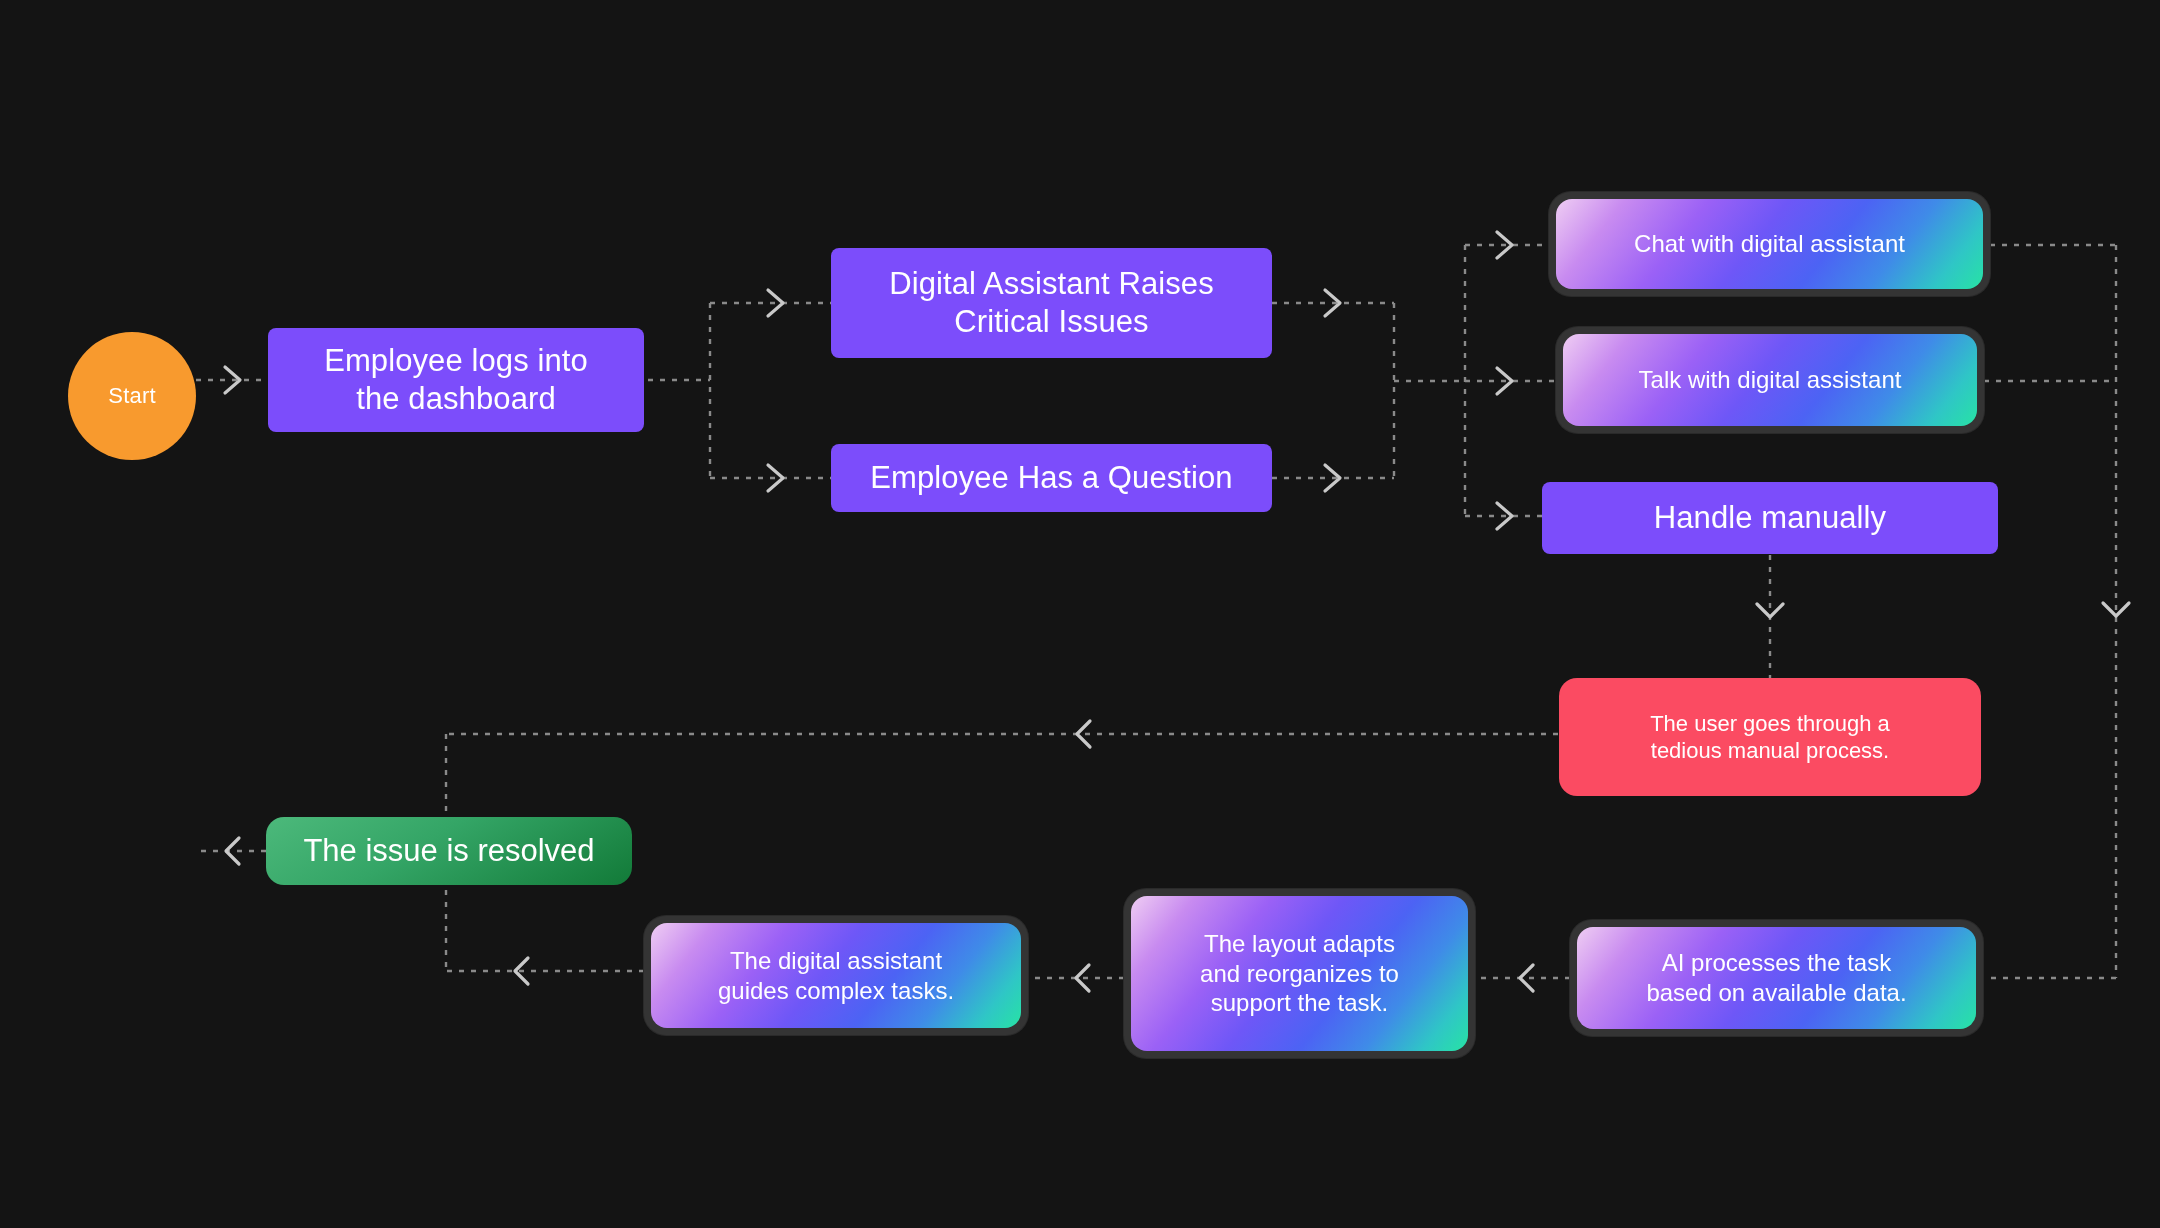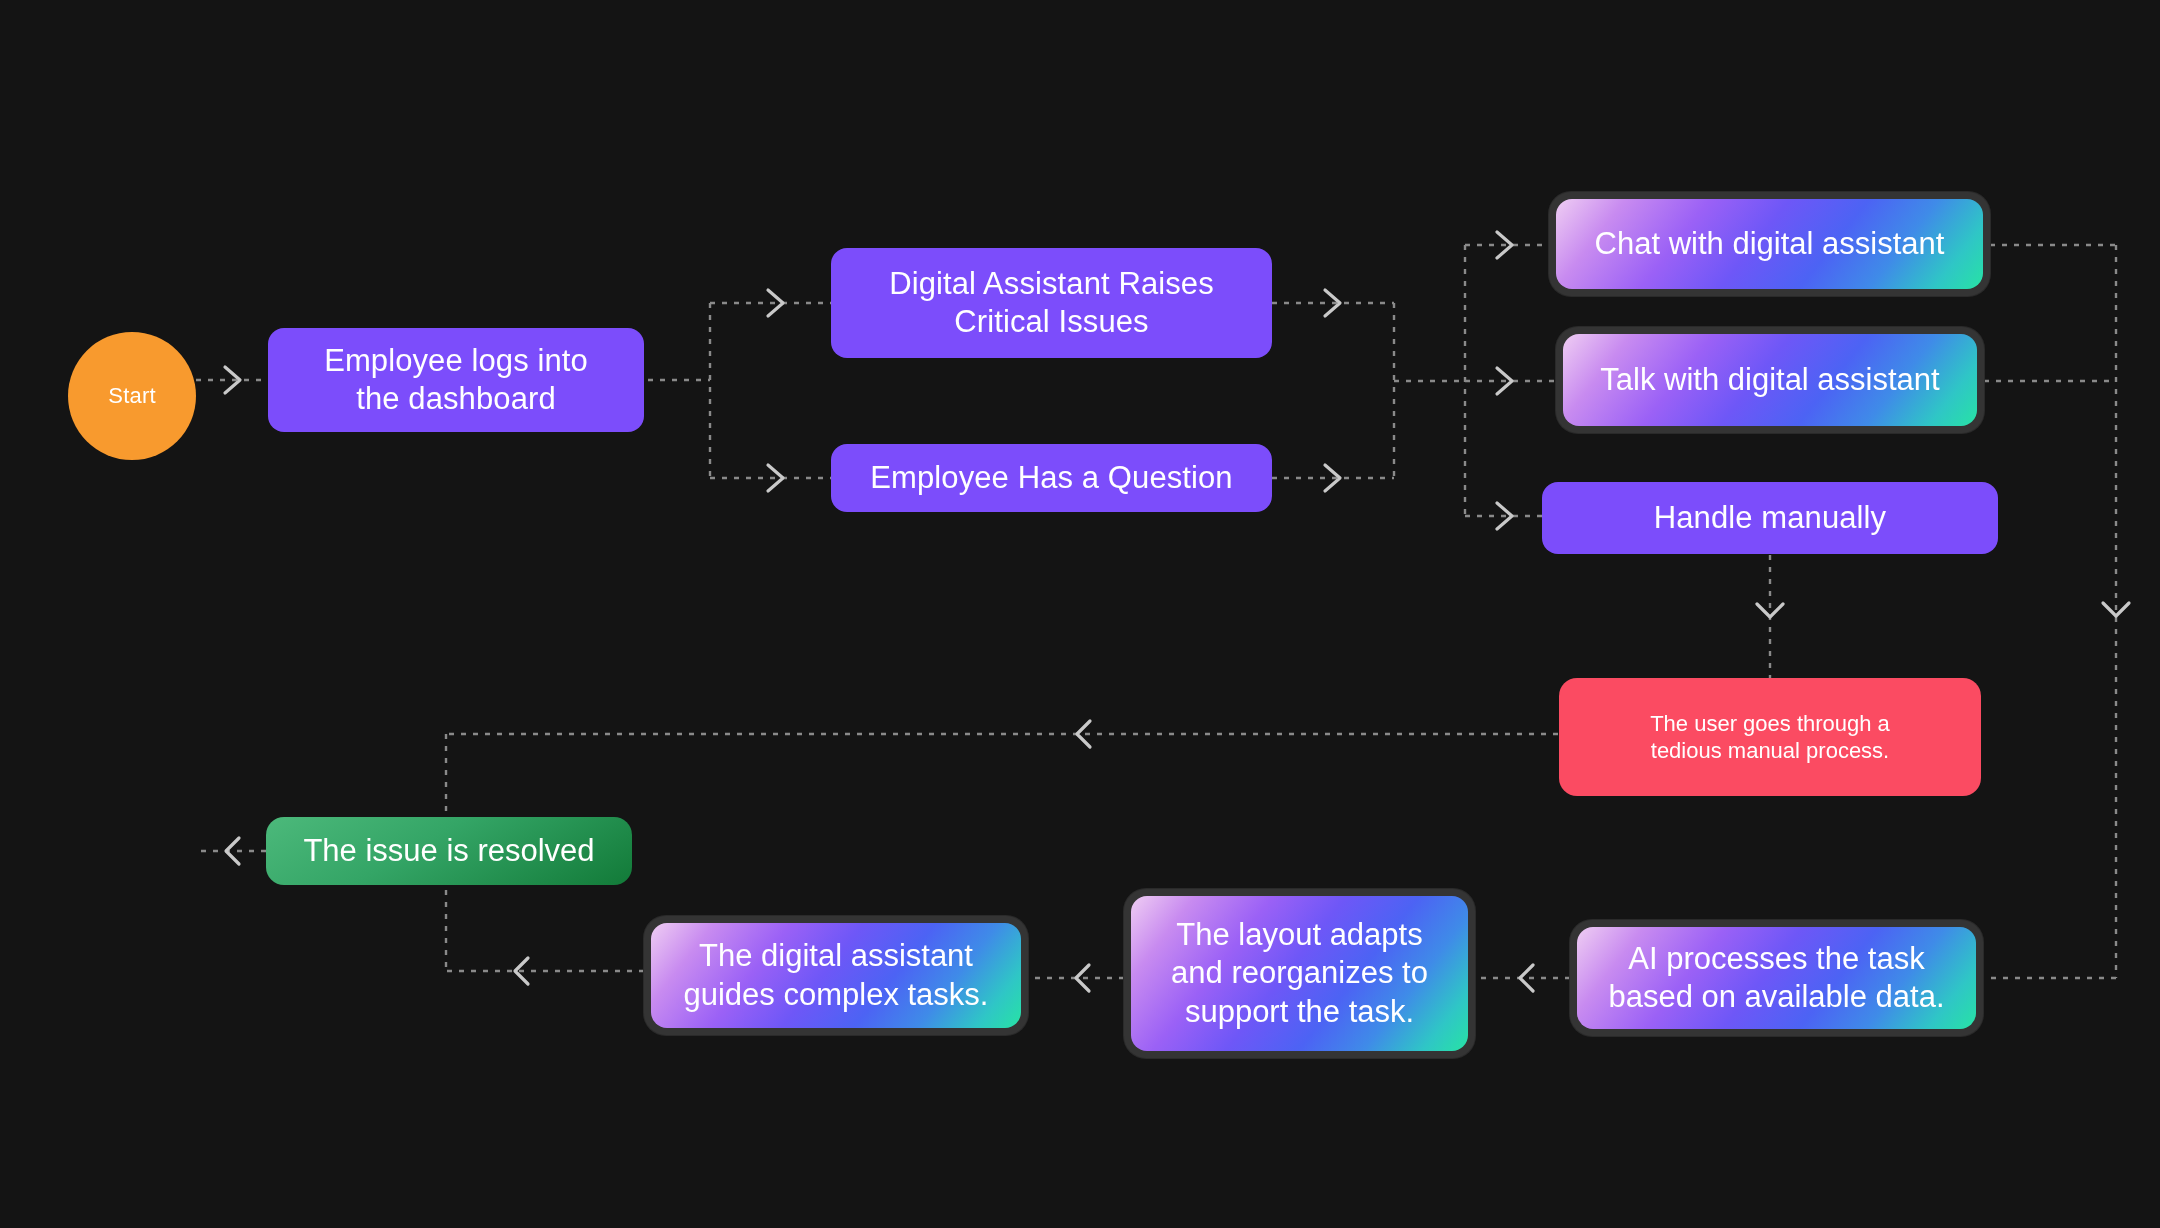--- a/index.html
+++ b/index.html
@@ -44,21 +44,21 @@
 
   .terminal {
     border-radius: 50%;
     background: #F89A2E;
     font-size: 22px;
     letter-spacing: .2px;
   }
 
   .plain-purple {
     background: #7C4DFB;
-    border-radius: 16px;
+    border-radius: 8px;
     font-size: 31px;
     letter-spacing: .1px;
     padding: 6px 18px;
     justify-content: center;
   }
 
   .danger {
     background: #FB4B62;
     border-radius: 18px;
     font-size: 22px;
@@ -80,21 +80,21 @@
     box-shadow: 0 0 0 1px #2a2a2a;
   }
   .gradient-node .fill {
     width: 100%;
     height: 100%;
     border-radius: 16px;
     display: flex;
     align-items: center;
     justify-content: center;
     text-align: center;
-    font-size: 31px;
+    font-size: 24px;
     line-height: 1.24;
     color: #fff;
     white-space: pre-line;
     background:
       linear-gradient(128deg,
         #EFCDF3 0%,
         #C88BF0 14%,
         #9B61F6 31%,
         #6E57F7 47%,
         #4C63F4 63%,

